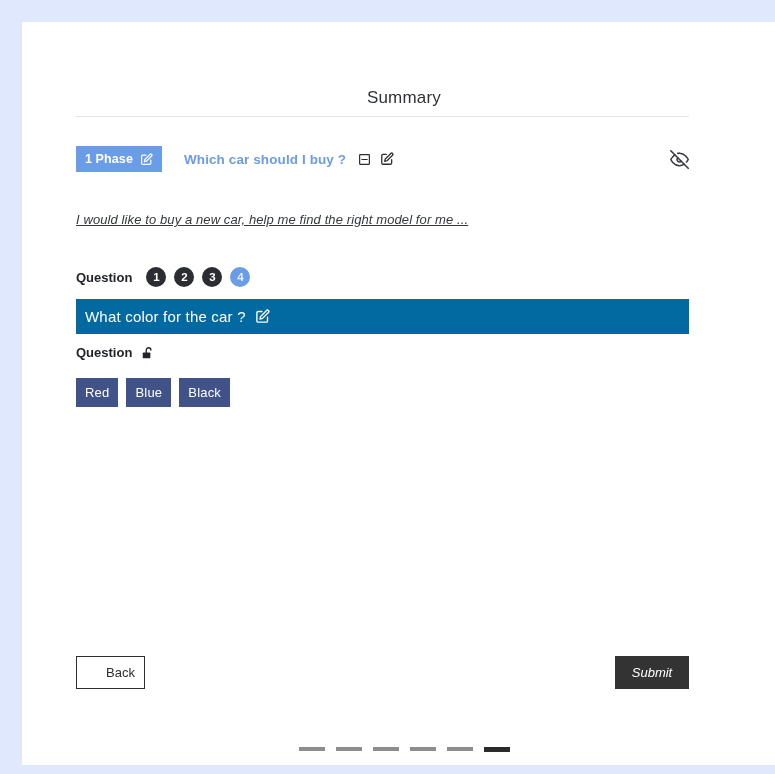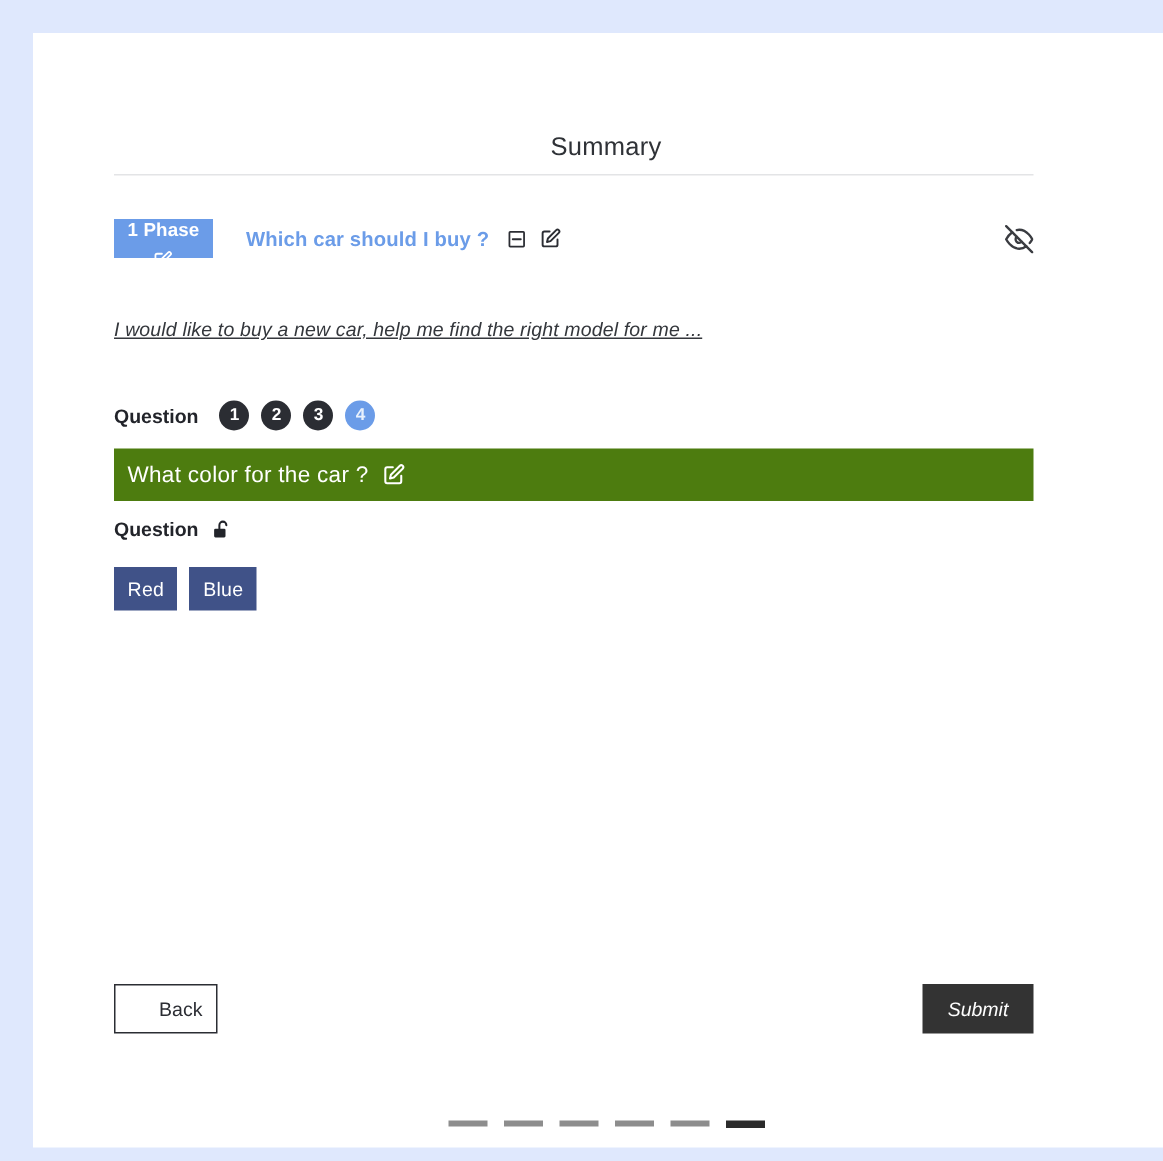--- a/index.html
+++ b/index.html
@@ -61,21 +61,20 @@
     color: #ffffff;
     height: 26px;
     display: flex;
     align-items: center;
     gap: 7px;
     padding: 0 9px;
     font-size: 12.5px;
     font-weight: 600;
     letter-spacing: .1px;
     cursor: pointer;
-    flex-direction: column;
   }
   .phase-name {
     margin-left: 22px;
     color: #6b9ce8;
     font-size: 13.5px;
     font-weight: 700;
     letter-spacing: .1px;
     cursor: pointer;
   }
   .phase-icons {
@@ -137,21 +136,21 @@
     color: #e9f1fd;
   }
 
   
   .question-banner {
     position: absolute;
     left: 54px;
     top: 277px;
     width: 613px;
     height: 35px;
-    background: #4d7c0f;
+    background: #0369a1;
     display: flex;
     align-items: center;
     gap: 9px;
     padding: 0 9px;
     color: #ffffff;
     font-size: 15px;
     letter-spacing: .2px;
     cursor: pointer;
   }
 
@@ -325,20 +324,23 @@
     </span>
   </div>
 
   <div class="options-list">
     <div class="option-row">
       <span>Red</span>
     </div>
     <div class="option-row">
       <span>Blue</span>
     </div>
+    <div class="option-row">
+      <span>Black</span>
+    </div>
   </div>
 
   <button class="btn-back">Back</button>
   <button class="btn-submit">Submit</button>
 
   <div class="pagination">
     <span class="pg-dash"></span>
     <span class="pg-dash"></span>
     <span class="pg-dash"></span>
     <span class="pg-dash"></span>

